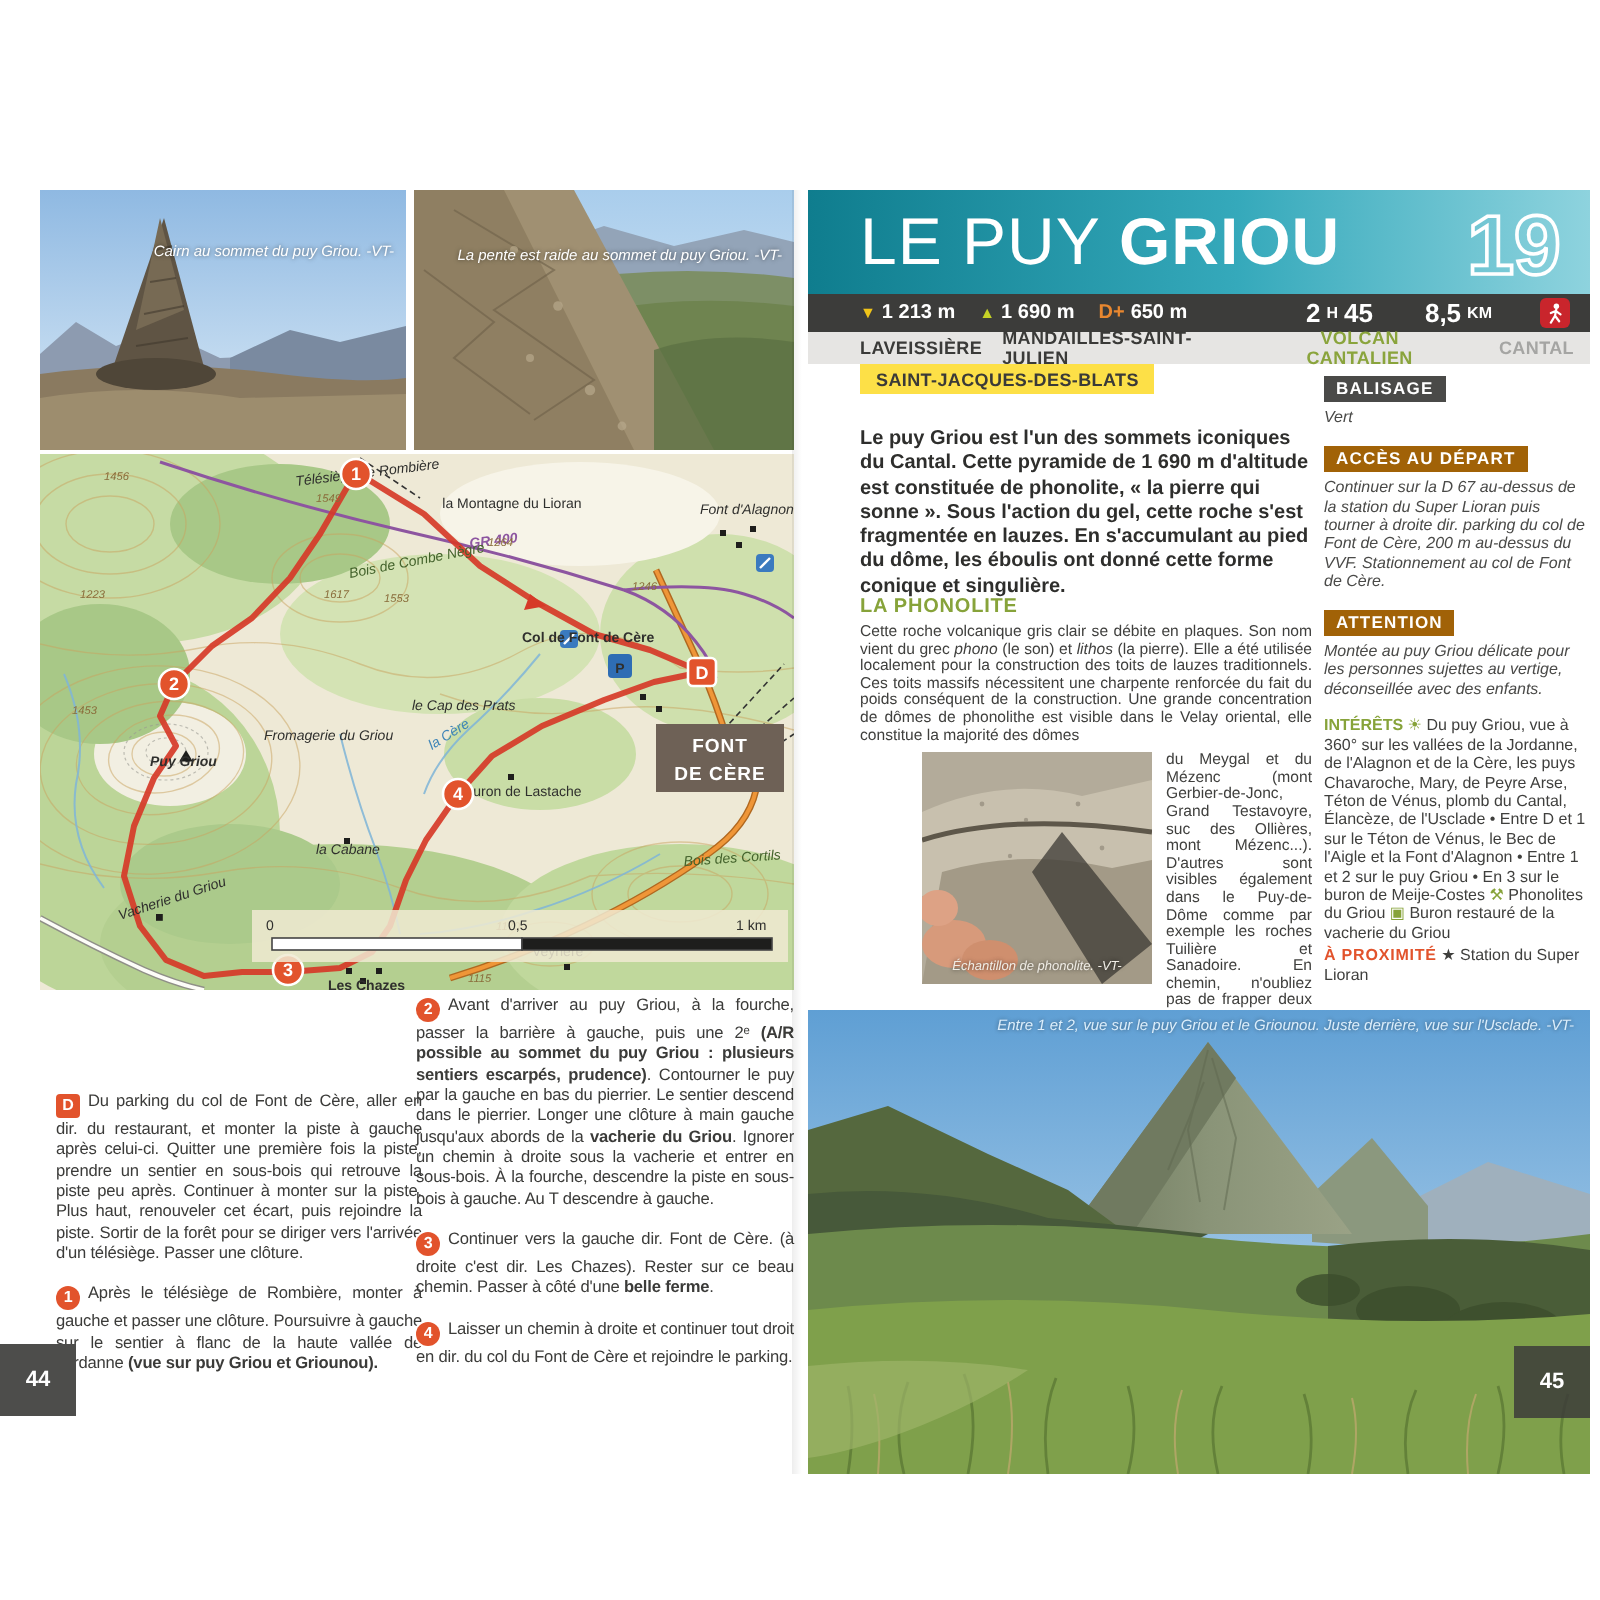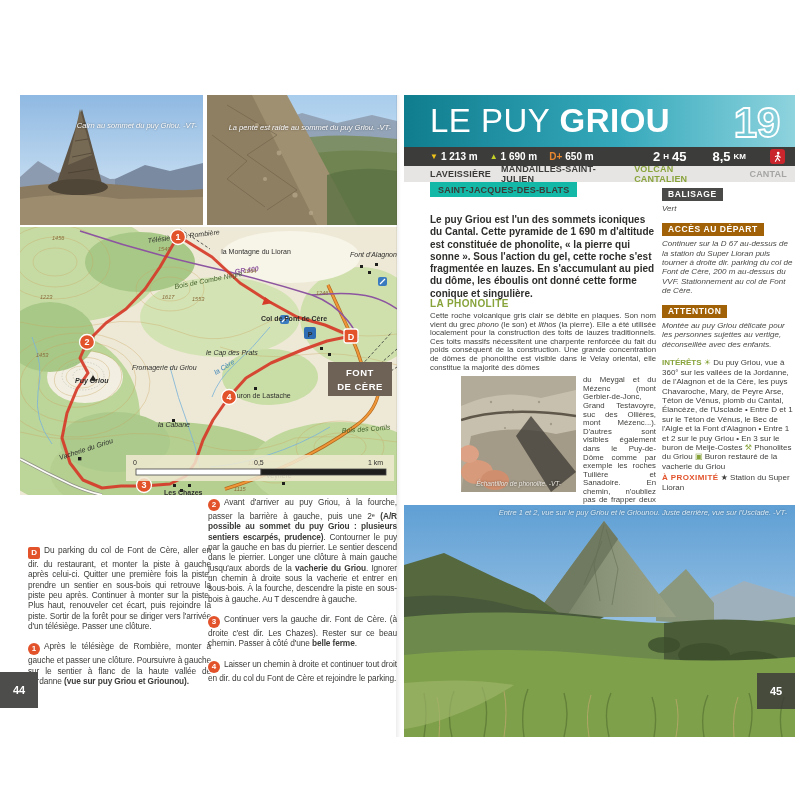--- a/index.html
+++ b/index.html
@@ -49,23 +49,23 @@
   .tri-down{color:#f0c419;font-size:8px;} .tri-up{color:#c5d226;font-size:8px;}
   .dplus{color:#e8872f;} 
   .stat-time{margin-left:auto;font-size:13px;} .stat-time .small,.stat-dist .small{font-size:8px;}
   .stat-dist{margin-left:14px;font-size:13px;}
   .hiker{margin-left:12px;width:15px;height:15px;background:#c9252c;border-radius:3px;
          display:flex;align-items:center;justify-content:center;}
   .communes{position:absolute;left:404px;top:166px;width:391px;height:16px;background:#e6e5e3;
             display:flex;align-items:center;font-size:9px;font-weight:bold;color:#3a3a38;
             box-sizing:border-box;padding:0 8px 0 26px;letter-spacing:.2px;}
   .communes .c{margin-right:10px;}
-  .communes .region{margin-left:auto;color:#8aa43c;margin-right:24px;}
+  .communes .region{margin-left:auto;color:#8aa43c;margin-right:24px;text-align:center;}
   .communes .dept{color:#a5a5a3;}
-  .commune2{position:absolute;left:430px;top:182px;height:15px;background:#14b8a6;
+  .commune2{position:absolute;left:430px;top:182px;height:15px;background:#fde047;
             display:flex;align-items:center;padding:0 8px;font-size:9px;font-weight:bold;color:#3a3a38;letter-spacing:.2px;}
   .intro{position:absolute;left:430px;top:204px;width:226px;font-size:10px;font-weight:bold;
          line-height:12.3px;color:#2e2e2c;}
   .phonolite{position:absolute;left:430px;top:298px;width:226px;}
   .sec-title{font-size:10px;font-weight:bold;color:#87a33a;letter-spacing:.4px;margin:0 0 3px 0;}
   .body-txt{font-size:7.8px;line-height:8.6px;text-align:justify;color:#3f3f3d;margin:0;}
   .ph-row{display:flex;gap:7px;margin-top:4px;margin-left:31px;}
   .ph-photo{position:relative;width:115px;height:116px;flex:0 0 auto;overflow:hidden;}
   .ph-cap{position:absolute;left:0;right:0;bottom:5px;text-align:center;font-size:6.5px;
           font-style:italic;color:#f0ede6;text-shadow:0 0 2px rgba(0,0,0,.6);}

